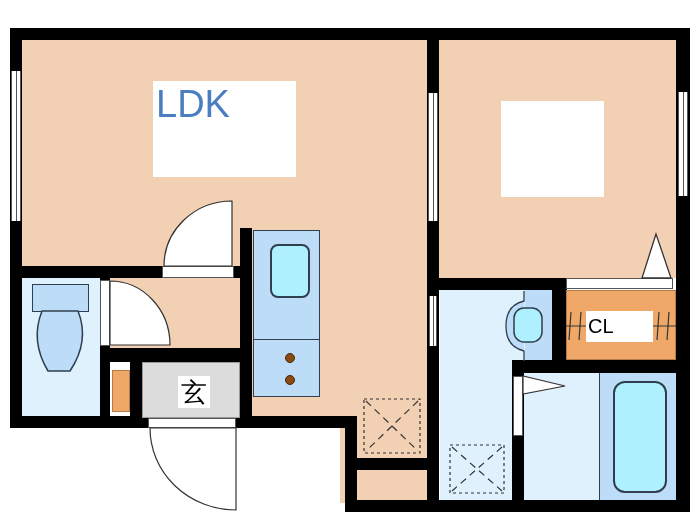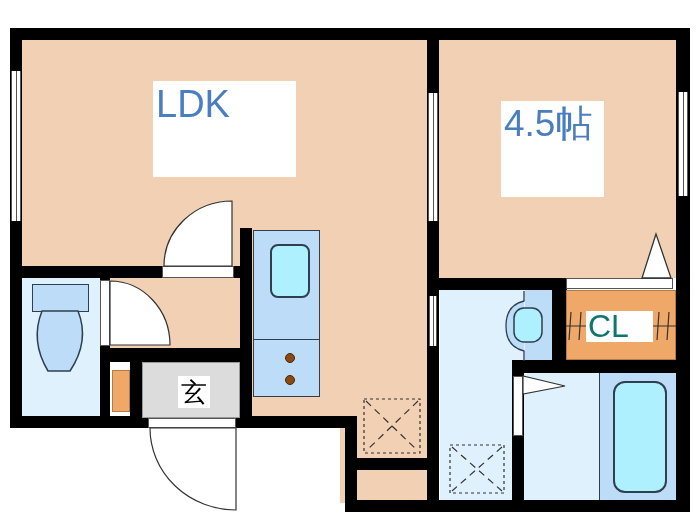--- a/index.html
+++ b/index.html
@@ -54,21 +54,20 @@
   <div class="abs win" style="left:11px;top:63px;width:10px;height:150px;"></div>
   <div class="abs win" style="left:428px;top:85px;width:10px;height:128px;"></div>
   <div class="abs win" style="left:678px;top:84px;width:10px;height:104px;"></div>
   <div class="abs win" style="left:429px;top:288px;width:8px;height:50px;"></div>
 
   <div class="abs label-box" style="left:153px;top:73px;width:143px;height:96px;padding:2px 0 0 3px;font-size:38px;">
     <div>LDK</div>
   </div>
 
   <div class="abs label-box" style="left:501px;top:93px;width:103px;height:96px;padding:2px 0 0 3px;font-size:37px;">
-    <div>4.5帖</div>
   </div>
 
   <div class="abs fixture" style="left:253px;top:222px;width:67px;height:110px;"></div>
   <div class="abs basin" style="left:270px;top:236px;width:40px;height:54px;border-radius:8px;"></div>
   <div class="abs fixture" style="left:253px;top:331px;width:67px;height:58px;"></div>
   <div class="abs" style="left:285px;top:345px;width:10px;height:10px;border-radius:50%;background:#8a4a12;border:1px solid #4a2608;"></div>
   <div class="abs" style="left:285px;top:367px;width:10px;height:10px;border-radius:50%;background:#8a4a12;border:1px solid #4a2608;"></div>
 
   <div class="abs fixture" style="left:32px;top:276px;width:57px;height:28px;"></div>
   <svg style="left:36px;top:303px;" width="50" height="63">
@@ -100,21 +99,21 @@
     <path d="M16 1 L2 45 L31 45 Z" fill="#fff" stroke="#333" stroke-width="1.3"></path>
   </svg>
   <div class="abs" style="left:566px;top:282px;width:110px;height:70px;background:#f0a868;border:1px solid #b47a4a;"></div>
   <svg style="left:566px;top:300px;" width="110" height="36">
     <line x1="0" y1="18" x2="110" y2="18" stroke="#333" stroke-width="1"></line>
     <line x1="5" y1="4" x2="3" y2="32" stroke="#333" stroke-width="1.2"></line>
     <line x1="15" y1="4" x2="13" y2="32" stroke="#333" stroke-width="1.2"></line>
     <line x1="93" y1="4" x2="91" y2="32" stroke="#333" stroke-width="1.2"></line>
     <line x1="103" y1="4" x2="101" y2="32" stroke="#333" stroke-width="1.2"></line>
   </svg>
-  <div class="abs" style="left:586px;top:303px;width:67px;height:31px;background:#fff;color:#0f766e;font-family:'Liberation Sans',sans-serif;font-size:32px;line-height:31px;padding-left:2px;">
+  <div class="abs" style="left:586px;top:303px;width:67px;height:31px;background:#fff;color:#000000;font-family:'Liberation Sans',sans-serif;font-size:20px;line-height:31px;padding-left:2px;">
     <span>CL</span>
   </div>
 
   <div class="abs fixture" style="left:525px;top:282px;width:27px;height:70px;border:none;"></div>
   <svg style="left:504px;top:283px;" width="48" height="70">
     <path d="M20 0 L20 10 Q2 14 2 35 Q2 56 20 60 L20 70" fill="#bddcf7" stroke="#2f3f4f" stroke-width="1.3"></path>
     <rect x="10" y="17" width="28" height="34" rx="10" fill="#aef0fd" stroke="#2f3f4f" stroke-width="1.5"></rect>
   </svg>
 
   <svg style="left:363px;top:390px;" width="60" height="58">

